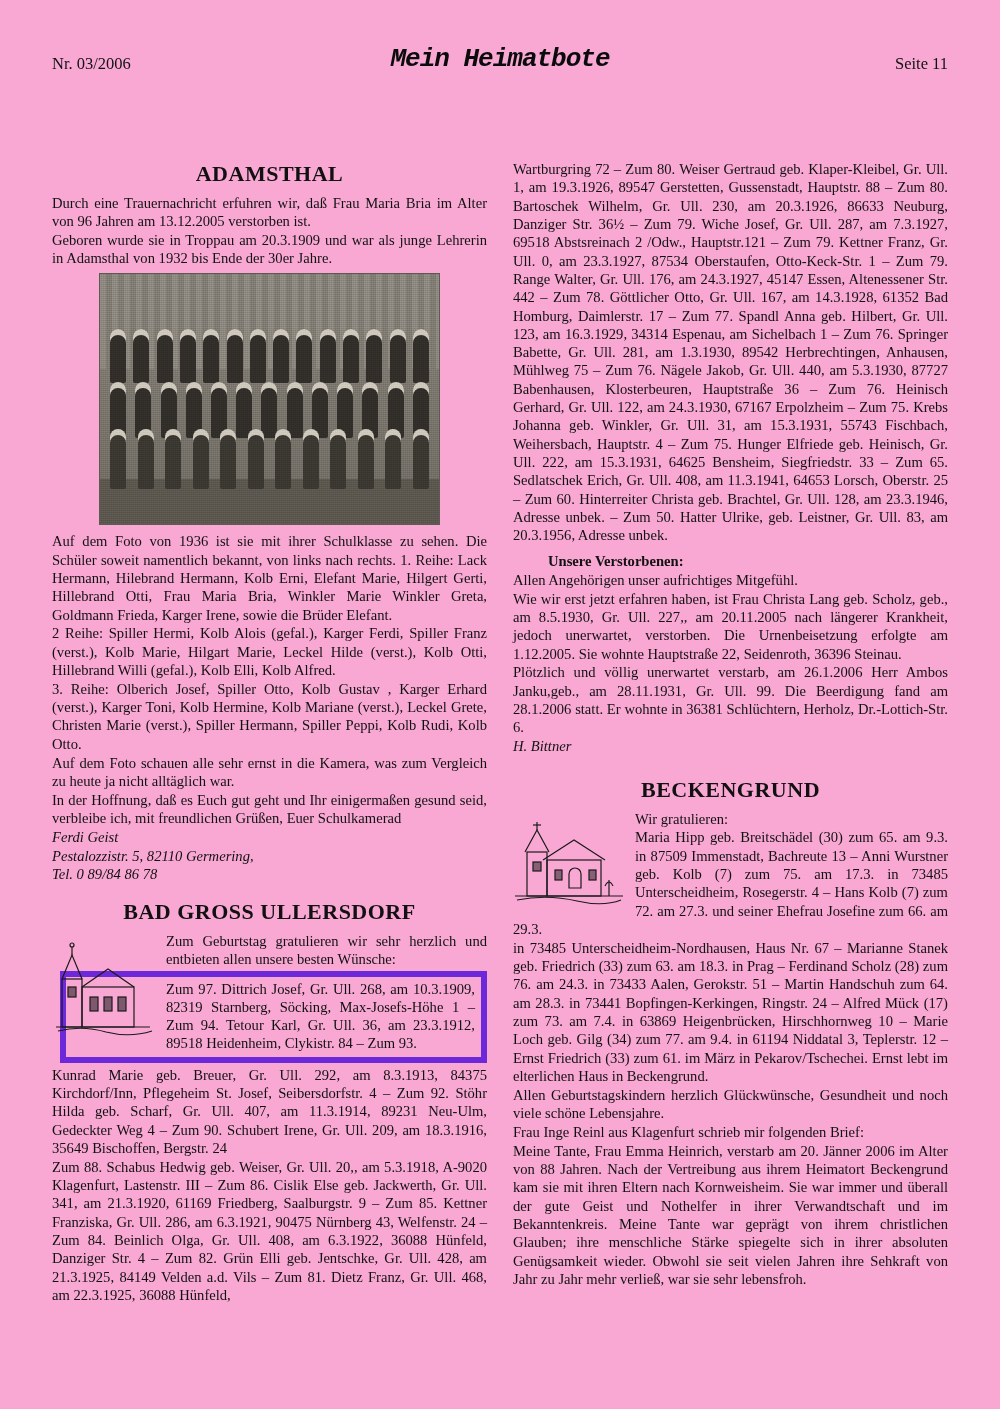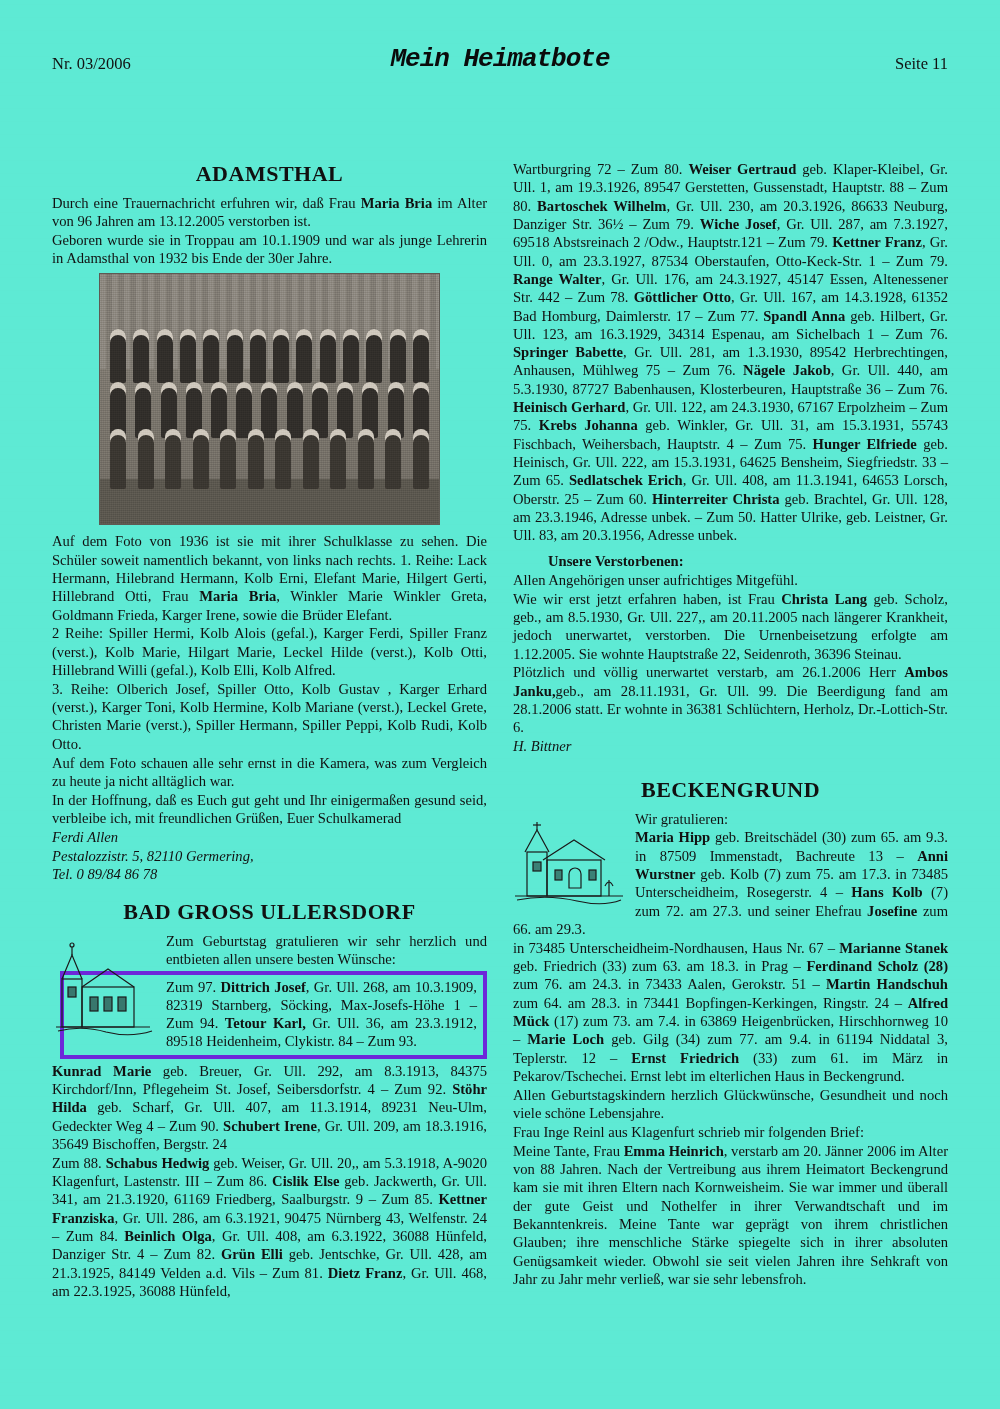--- a/index.html
+++ b/index.html
@@ -12,21 +12,21 @@
     height: 1409px;
     font-family: "Liberation Serif", serif;
     color: #111;
     position: relative;
     overflow: hidden;
   }
   .page {
     position: relative;
     width: 1000px;
     height: 1409px;
-    background: #5eead4;
+    background: #f9a8d4;
     box-sizing: border-box;
     padding: 0;
   }
   
   .ghost {
     position: absolute;
     inset: 0;
     opacity: 0.05;
     pointer-events: none;
     background:
@@ -114,21 +114,21 @@
     text-align: center;
     font-size: 22px;
     font-weight: bold;
     margin: 0 0 6px 0;
     letter-spacing: 0.5px;
   }
   p {
     margin: 0 0 0.5px 0;
     text-indent: 0;
   }
-  .b { font-weight: bold; }
+  .b { font-weight: normal; }
 
   .photo {
     width: 339px;
     height: 250px;
     margin: 6px auto 7px auto;
     position: relative;
     background: linear-gradient(180deg,#9a958c 0%, #7d786f 40%, #6f6a62 100%);
     border: 1px solid #5e5a53;
     overflow: hidden;
   }
@@ -158,21 +158,21 @@
   .photo .r3 .kid { height: 60px; background:#3b3731; }
   .photo .grain {
     position:absolute; inset:0;
     background-image:
       repeating-linear-gradient(0deg, rgba(255,255,255,.05) 0 1px, rgba(0,0,0,.05) 1px 2px),
       repeating-linear-gradient(90deg, rgba(255,255,255,.04) 0 1px, rgba(0,0,0,.04) 1px 2px);
     mix-blend-mode: overlay;
   }
 
   .boxed {
-    border: 4px solid #6d28d9;
+    border: 6px solid #6d28d9;
     padding: 3px 6px 4px 4px;
     margin: 2px 0 3px 8px;
   }
   .church {
     float: left;
     width: 105px;
     height: 108px;
     margin: 3px 9px 2px 0;
     position: relative;
   }
@@ -206,21 +206,21 @@
     <div class="hdr-right">Seite 11</div>
   </div>
 
 
   <div class="cols">
 
     <div class="col col-left">
 
       <h2 class="section">ADAMSTHAL</h2>
       <p>Durch eine Trauernachricht erfuhren wir, daß Frau <span class="b">Maria Bria</span> im Alter von 96 Jahren am 13.12.2005 verstorben ist.</p>
-      <p>Geboren wurde sie in Troppau am 10.1.1909 und war als junge Lehrerin in Adamsthal von 1932 bis Ende der 30er Jahre.</p>
+      <p>Geboren wurde sie in Troppau am 20.3.1909 und war als junge Lehrerin in Adamsthal von 1932 bis Ende der 30er Jahre.</p>
 
       <div class="photo">
         <div class="sky"></div>
         <div class="ground"></div>
         <div class="rowK r1">
           <div class="kid"></div>
             <div class="kid"></div>
             <div class="kid"></div>
             <div class="kid"></div>
           <div class="kid"></div>
@@ -264,21 +264,21 @@
             <div class="kid"></div>
         </div>
         <div class="grain"></div>
       </div>
 
       <p>Auf dem Foto von 1936 ist sie mit ihrer Schulklasse zu sehen. Die Schüler soweit namentlich bekannt, von links nach rechts. 1. Reihe: Lack Hermann, Hilebrand Hermann, Kolb Erni, Elefant Marie, Hilgert Gerti, Hillebrand Otti, Frau <span class="b">Maria Bria</span>, Winkler Marie Winkler Greta, Goldmann Frieda, Karger Irene, sowie die Brüder Elefant.</p>
       <p>2 Reihe: Spiller Hermi, Kolb Alois (gefal.), Karger Ferdi, Spiller Franz (verst.), Kolb Marie, Hilgart Marie, Leckel Hilde (verst.), Kolb Otti, Hillebrand Willi (gefal.), Kolb Elli, Kolb Alfred.</p>
       <p>3. Reihe: Olberich Josef, Spiller Otto, Kolb Gustav , Karger Erhard (verst.), Karger Toni, Kolb Hermine, Kolb Mariane (verst.), Leckel Grete, Christen Marie (verst.), Spiller Hermann, Spiller Peppi, Kolb Rudi, Kolb Otto.</p>
       <p>Auf dem Foto schauen alle sehr ernst in die Kamera, was zum Vergleich zu heute ja nicht alltäglich war.</p>
       <p>In der Hoffnung, daß es Euch gut geht und Ihr einigermaßen gesund seid, verbleibe ich, mit freundlichen Grüßen, Euer Schulkamerad</p>
-      <p class="sig">Ferdi Allen</p>
+      <p class="sig">Ferdi Geist</p>
       <p class="sig">Pestalozzistr. 5, 82110 Germering,</p>
       <p class="sig">Tel. 0 89/84 86 78</p>
 
       <div class="spacer14"></div>
       <h2 class="section">BAD GROSS ULLERSDORF</h2>
 
       <div class="church">
         <svg viewBox="0 0 105 108" width="105" height="108" aria-hidden="true">
           <g fill="none" stroke="#1a1a1a" stroke-width="1.2">
             <rect x="30" y="52" width="52" height="40"></rect>

